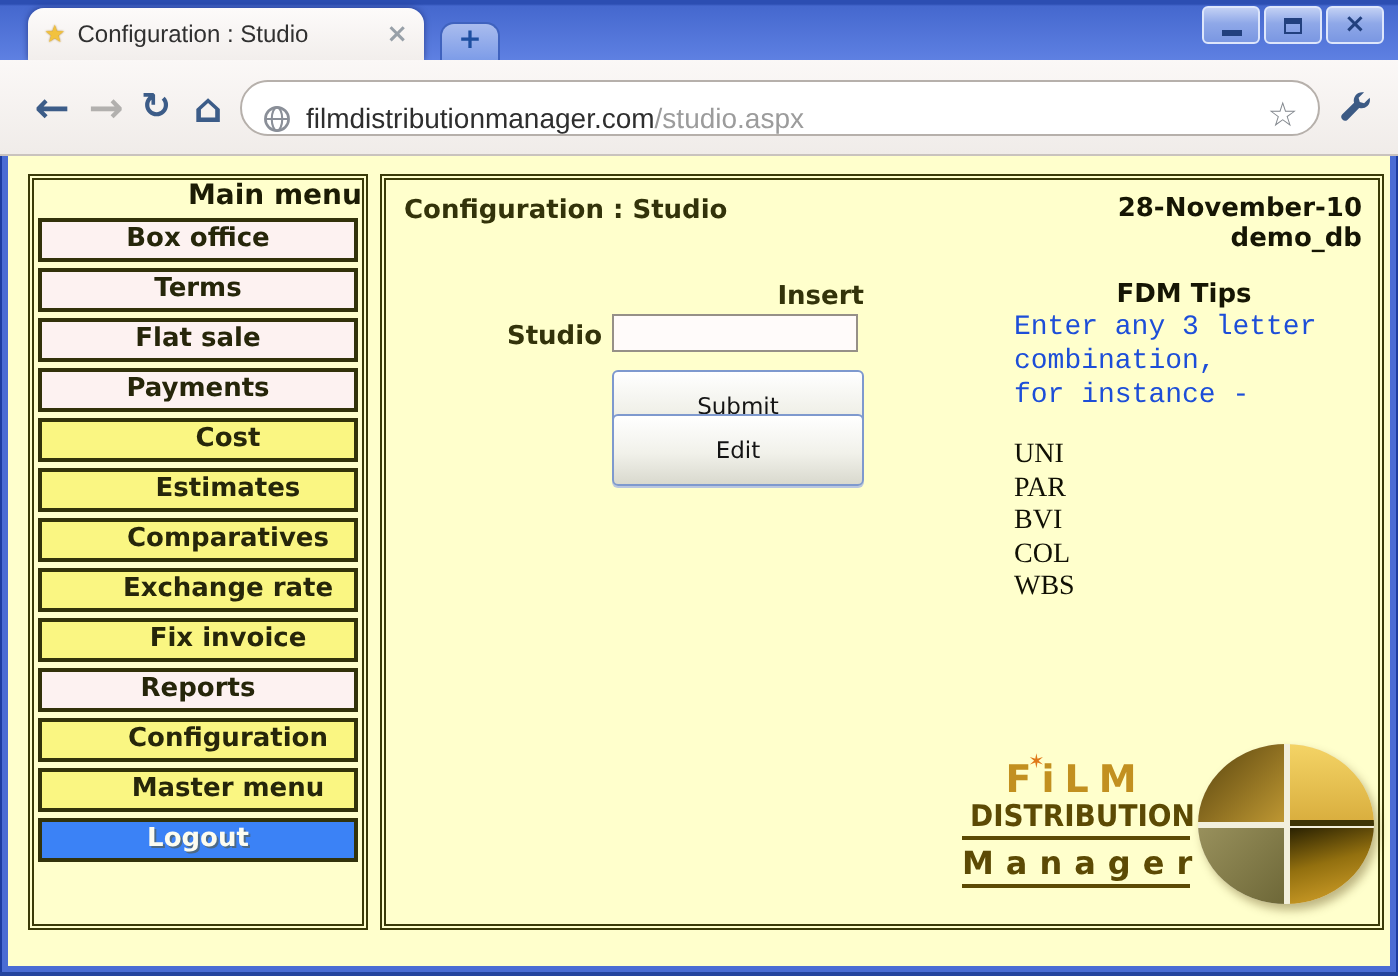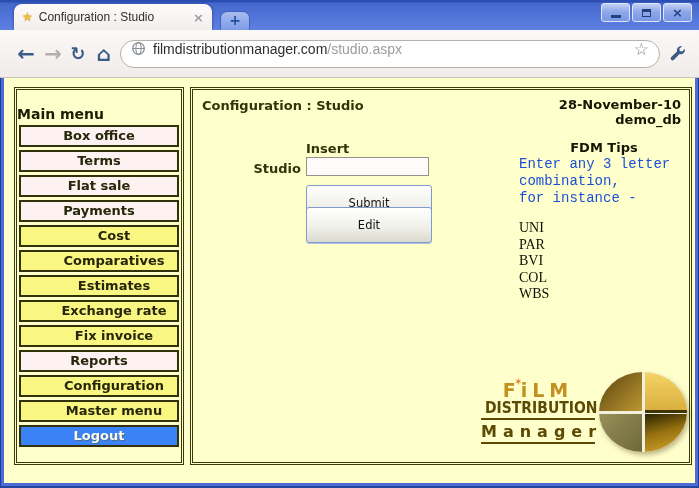--- a/index.html
+++ b/index.html
@@ -35,59 +35,59 @@
   
   .toolbar{position:absolute;top:30px;left:0;width:100%;height:48px;box-sizing:border-box;
     background:linear-gradient(#FBF8F7,#F0ECE9);border-bottom:1px solid #C9C3BE;}
   .navbtn{position:absolute;top:0;height:100%;display:flex;align-items:center;justify-content:center;
     font-weight:bold;cursor:pointer;}
   .nav-back{left:12px;width:28px;font-size:21px;color:#3C5C88;}
   .nav-fwd{left:40px;width:26px;font-size:21px;color:#B2B0AE;}
   .nav-reload{left:64px;width:28px;font-size:18px;color:#3C5C88;}
   .nav-home{left:90px;width:28px;font-size:20px;color:#3C5C88;}
   .addressbar{position:absolute;left:120px;top:10px;width:540px;height:28px;box-sizing:border-box;
-    background:#fff;border:1px solid #B6B0AB;border-radius:14px;display:flex;align-items:flex-start;
+    background:#fff;border:1px solid #B6B0AB;border-radius:14px;display:flex;align-items:flex-end;
     padding:0 10px;gap:7px;cursor:text;}
   .url{font-family:"Liberation Sans",sans-serif;font-size:14px;color:#2E2E2E;flex:1;white-space:nowrap;overflow:hidden;}
   .url .path{color:#9C9C9C;}
   .bookmark-star{font-size:17px;color:#84898F;line-height:1;cursor:pointer;}
   .wrench{position:absolute;right:8px;top:0;height:100%;width:28px;display:flex;align-items:center;
     justify-content:center;cursor:pointer;}
 
   
   .content{position:absolute;left:4px;right:4px;top:78px;bottom:5px;background:#FFFFCC;color:#26260A;}
 
   .sidebar{position:absolute;left:10px;top:9px;width:170px;height:378px;box-sizing:border-box;
     border:3px double #3A3A08;}
-  .sidebar-title{text-align:left;font-weight:bold;font-size:14px;margin-top:16px;color:#1C1C04;}
+  .sidebar-title{text-align:right;font-weight:bold;font-size:14px;margin-top:0;color:#1C1C04;}
   .menu{margin-top:3px;}
   .menu-item{margin:0 2px 3px;border:2px solid #32320A;font-weight:bold;font-size:13px;line-height:16px;
     text-align:center;padding:1px 0;color:#26260A;cursor:pointer;}
   .menu-item.light{background:#FDF2F1;}
   .menu-item.yellow{background:#FAF682;padding-left:30px;}
   .menu-item.logout{background:#3b82f6;color:#FCFCF0;text-shadow:1px 1px 0 rgba(90,90,60,.6);}
 
   .panel{position:absolute;left:186px;top:9px;width:502px;height:378px;box-sizing:border-box;
     border:3px double #3A3A08;}
   .panel-heading{position:absolute;left:9px;top:8px;font-weight:bold;font-size:13px;color:#33330A;}
   .dateblock{position:absolute;right:8px;top:7px;text-align:right;font-weight:bold;font-size:13px;
     line-height:15px;color:#161604;}
-  .insert-label{position:absolute;left:113px;top:51px;width:126px;text-align:left;font-weight:bold;
+  .insert-label{position:absolute;left:113px;top:51px;width:126px;text-align:right;font-weight:bold;
     font-size:13px;color:#33330A;}
   .studio-label{position:absolute;left:52px;top:71px;width:56px;text-align:right;font-weight:bold;
     font-size:13px;color:#33330A;}
   .studio-input{position:absolute;left:113px;top:67px;width:123px;height:19px;box-sizing:border-box;
     border:1px solid #969088;background:#FFFBFA;font-size:13px;padding:0 3px;font-family:"DejaVu Sans",sans-serif;}
   .btn{position:absolute;left:113px;width:126px;height:36px;box-sizing:border-box;cursor:pointer;
     border:1px solid #7E99CE;border-radius:3px;background:linear-gradient(#FFFFFF,#F1F1EA 55%,#D9D9CE);
     font-family:"DejaVu Sans",sans-serif;font-size:11.5px;color:#141414;box-shadow:0 1px 0 #B9C6E0;padding:0;}
   .btn-submit{top:95px;}
   .btn-edit{top:117px;}
 
-  .tips{position:absolute;left:314px;top:50px;width:180px;margin-left:12px;}
+  .tips{position:absolute;left:314px;top:50px;width:180px;}
   .tips-title{font-weight:bold;font-size:13px;text-align:center;width:170px;color:#161604;margin-bottom:1px;}
   .tips-line{font-family:Liberation Mono, monospace;font-size:14px;line-height:17px;color:#1d4ed8;}
   .tips-gap{height:13px;}
   .tips-code{font-family:"Liberation Serif",serif;font-size:14px;line-height:16.5px;color:#101004;}
 
   .logo{position:absolute;left:288px;top:276px;width:206px;height:92px;display:flex;align-items:center;}
   .logo-text{width:114px;text-align:center;}
   .logo-film{font-size:19px;font-weight:bold;letter-spacing:5px;color:#C29020;position:relative;line-height:20px;}
   .logo-star{position:absolute;top:-8px;left:33px;font-size:10px;color:#E07818;letter-spacing:0;}
   .logo-dist{font-size:15px;font-weight:bold;color:#5C4A04;transform:scaleX(.93);transform-origin:center;
@@ -157,22 +157,22 @@
   <div class="content">
 
     <div class="sidebar">
       <div class="sidebar-title">Main menu</div>
       <div class="menu">
         <div class="menu-item light">Box office</div>
         <div class="menu-item light">Terms</div>
         <div class="menu-item light">Flat sale</div>
         <div class="menu-item light">Payments</div>
         <div class="menu-item yellow">Cost</div>
+        <div class="menu-item yellow">Estimates</div>
         <div class="menu-item yellow">Comparatives</div>
-        <div class="menu-item yellow">Estimates</div>
         <div class="menu-item yellow">Exchange rate</div>
         <div class="menu-item yellow">Fix invoice</div>
         <div class="menu-item light">Reports</div>
         <div class="menu-item yellow">Configuration</div>
         <div class="menu-item yellow">Master menu</div>
         <div class="menu-item logout">Logout</div>
       </div>
     </div>
 
     <div class="panel">

